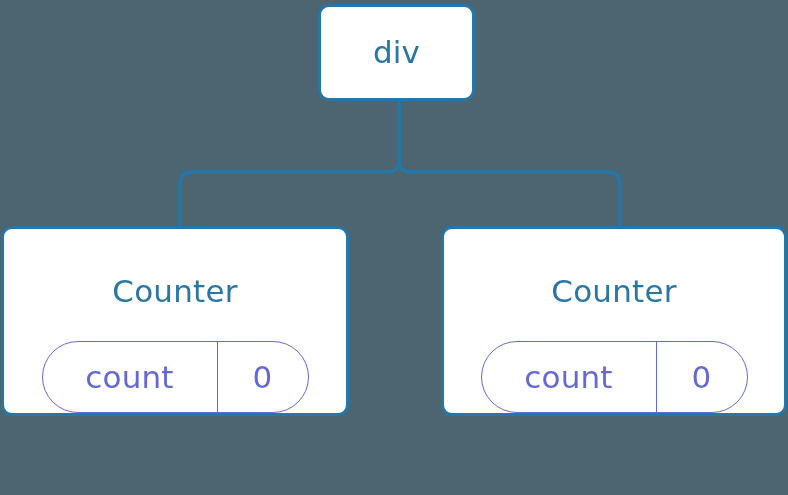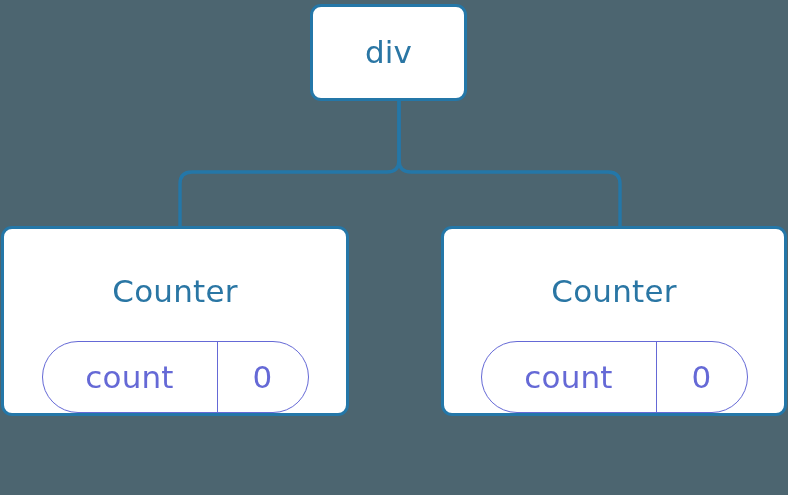--- a/index.html
+++ b/index.html
@@ -38,21 +38,21 @@
     border: 3px solid #2477a8;
     border-radius: 11px;
     box-sizing: border-box;
     display: flex;
     flex-direction: column;
     align-items: center;
   }
 
   
   #root-node {
-    left: 310px;
+    left: 318px;
     top: 4px;
     width: 157px;
     height: 97px;
     justify-content: center;
   }
   #root-node .node-title {
     font-size: 31px;
     color: #2a76a4;
     line-height: 1;
     letter-spacing: 0.2px;

